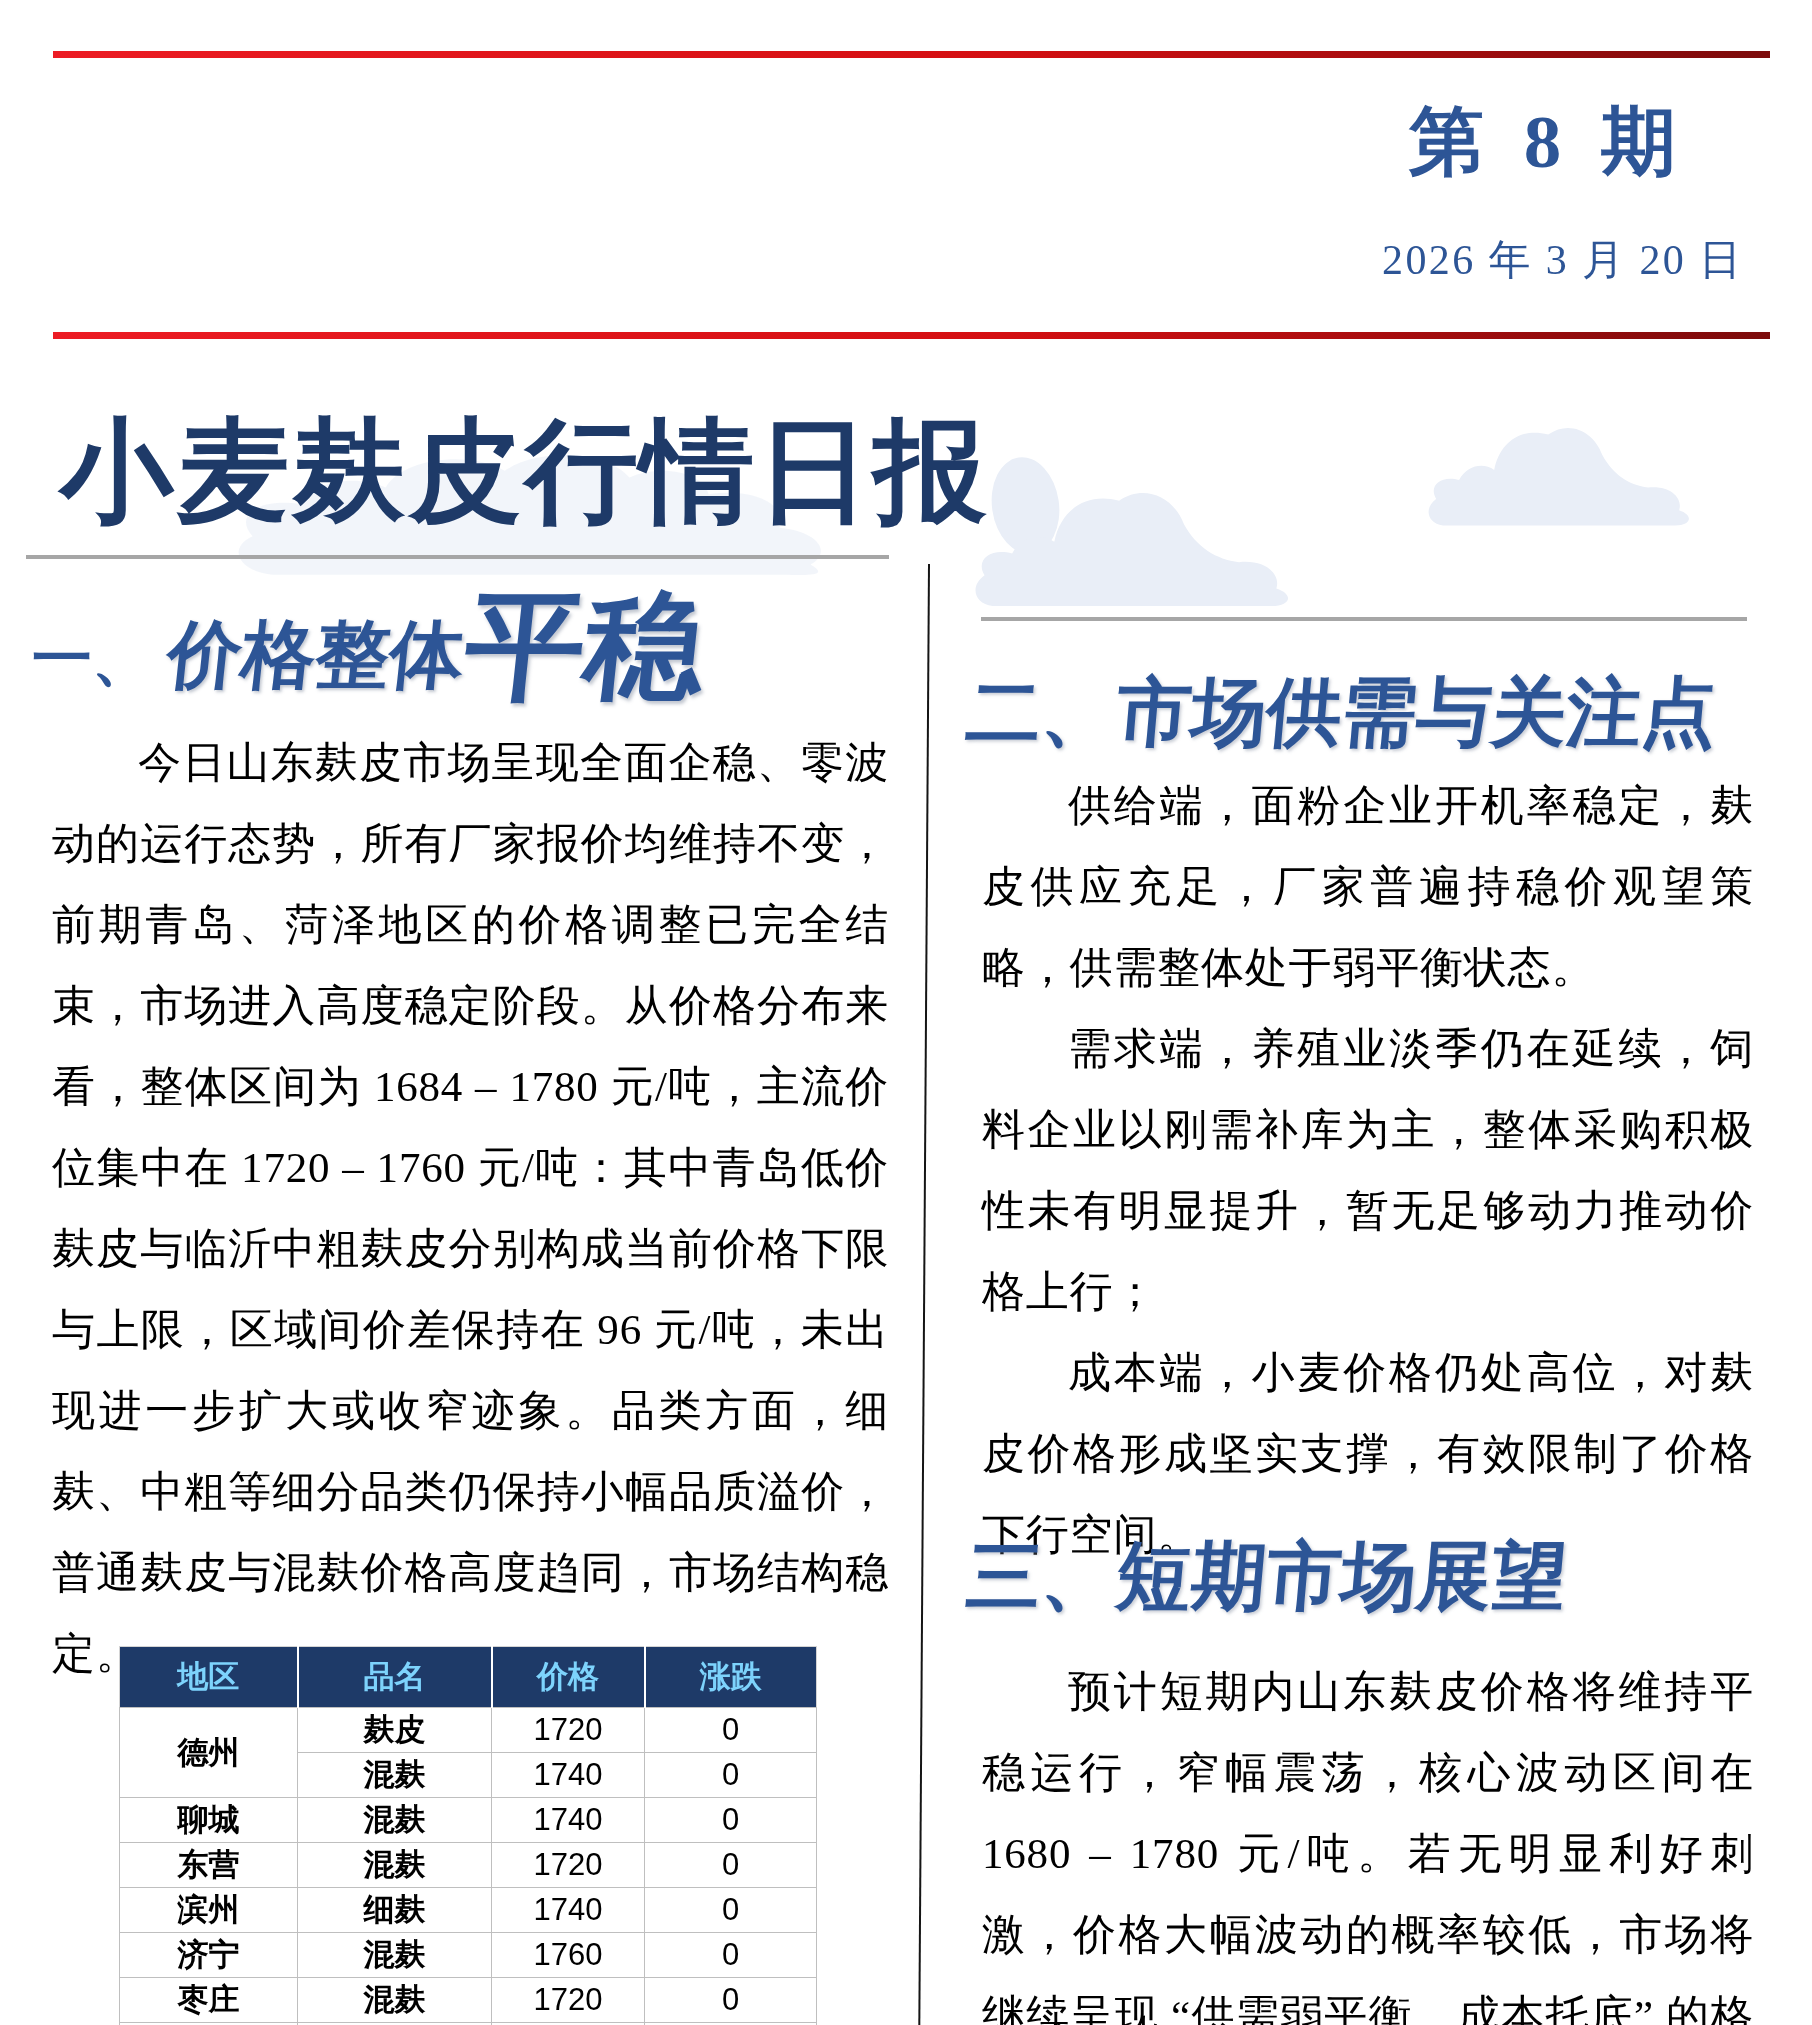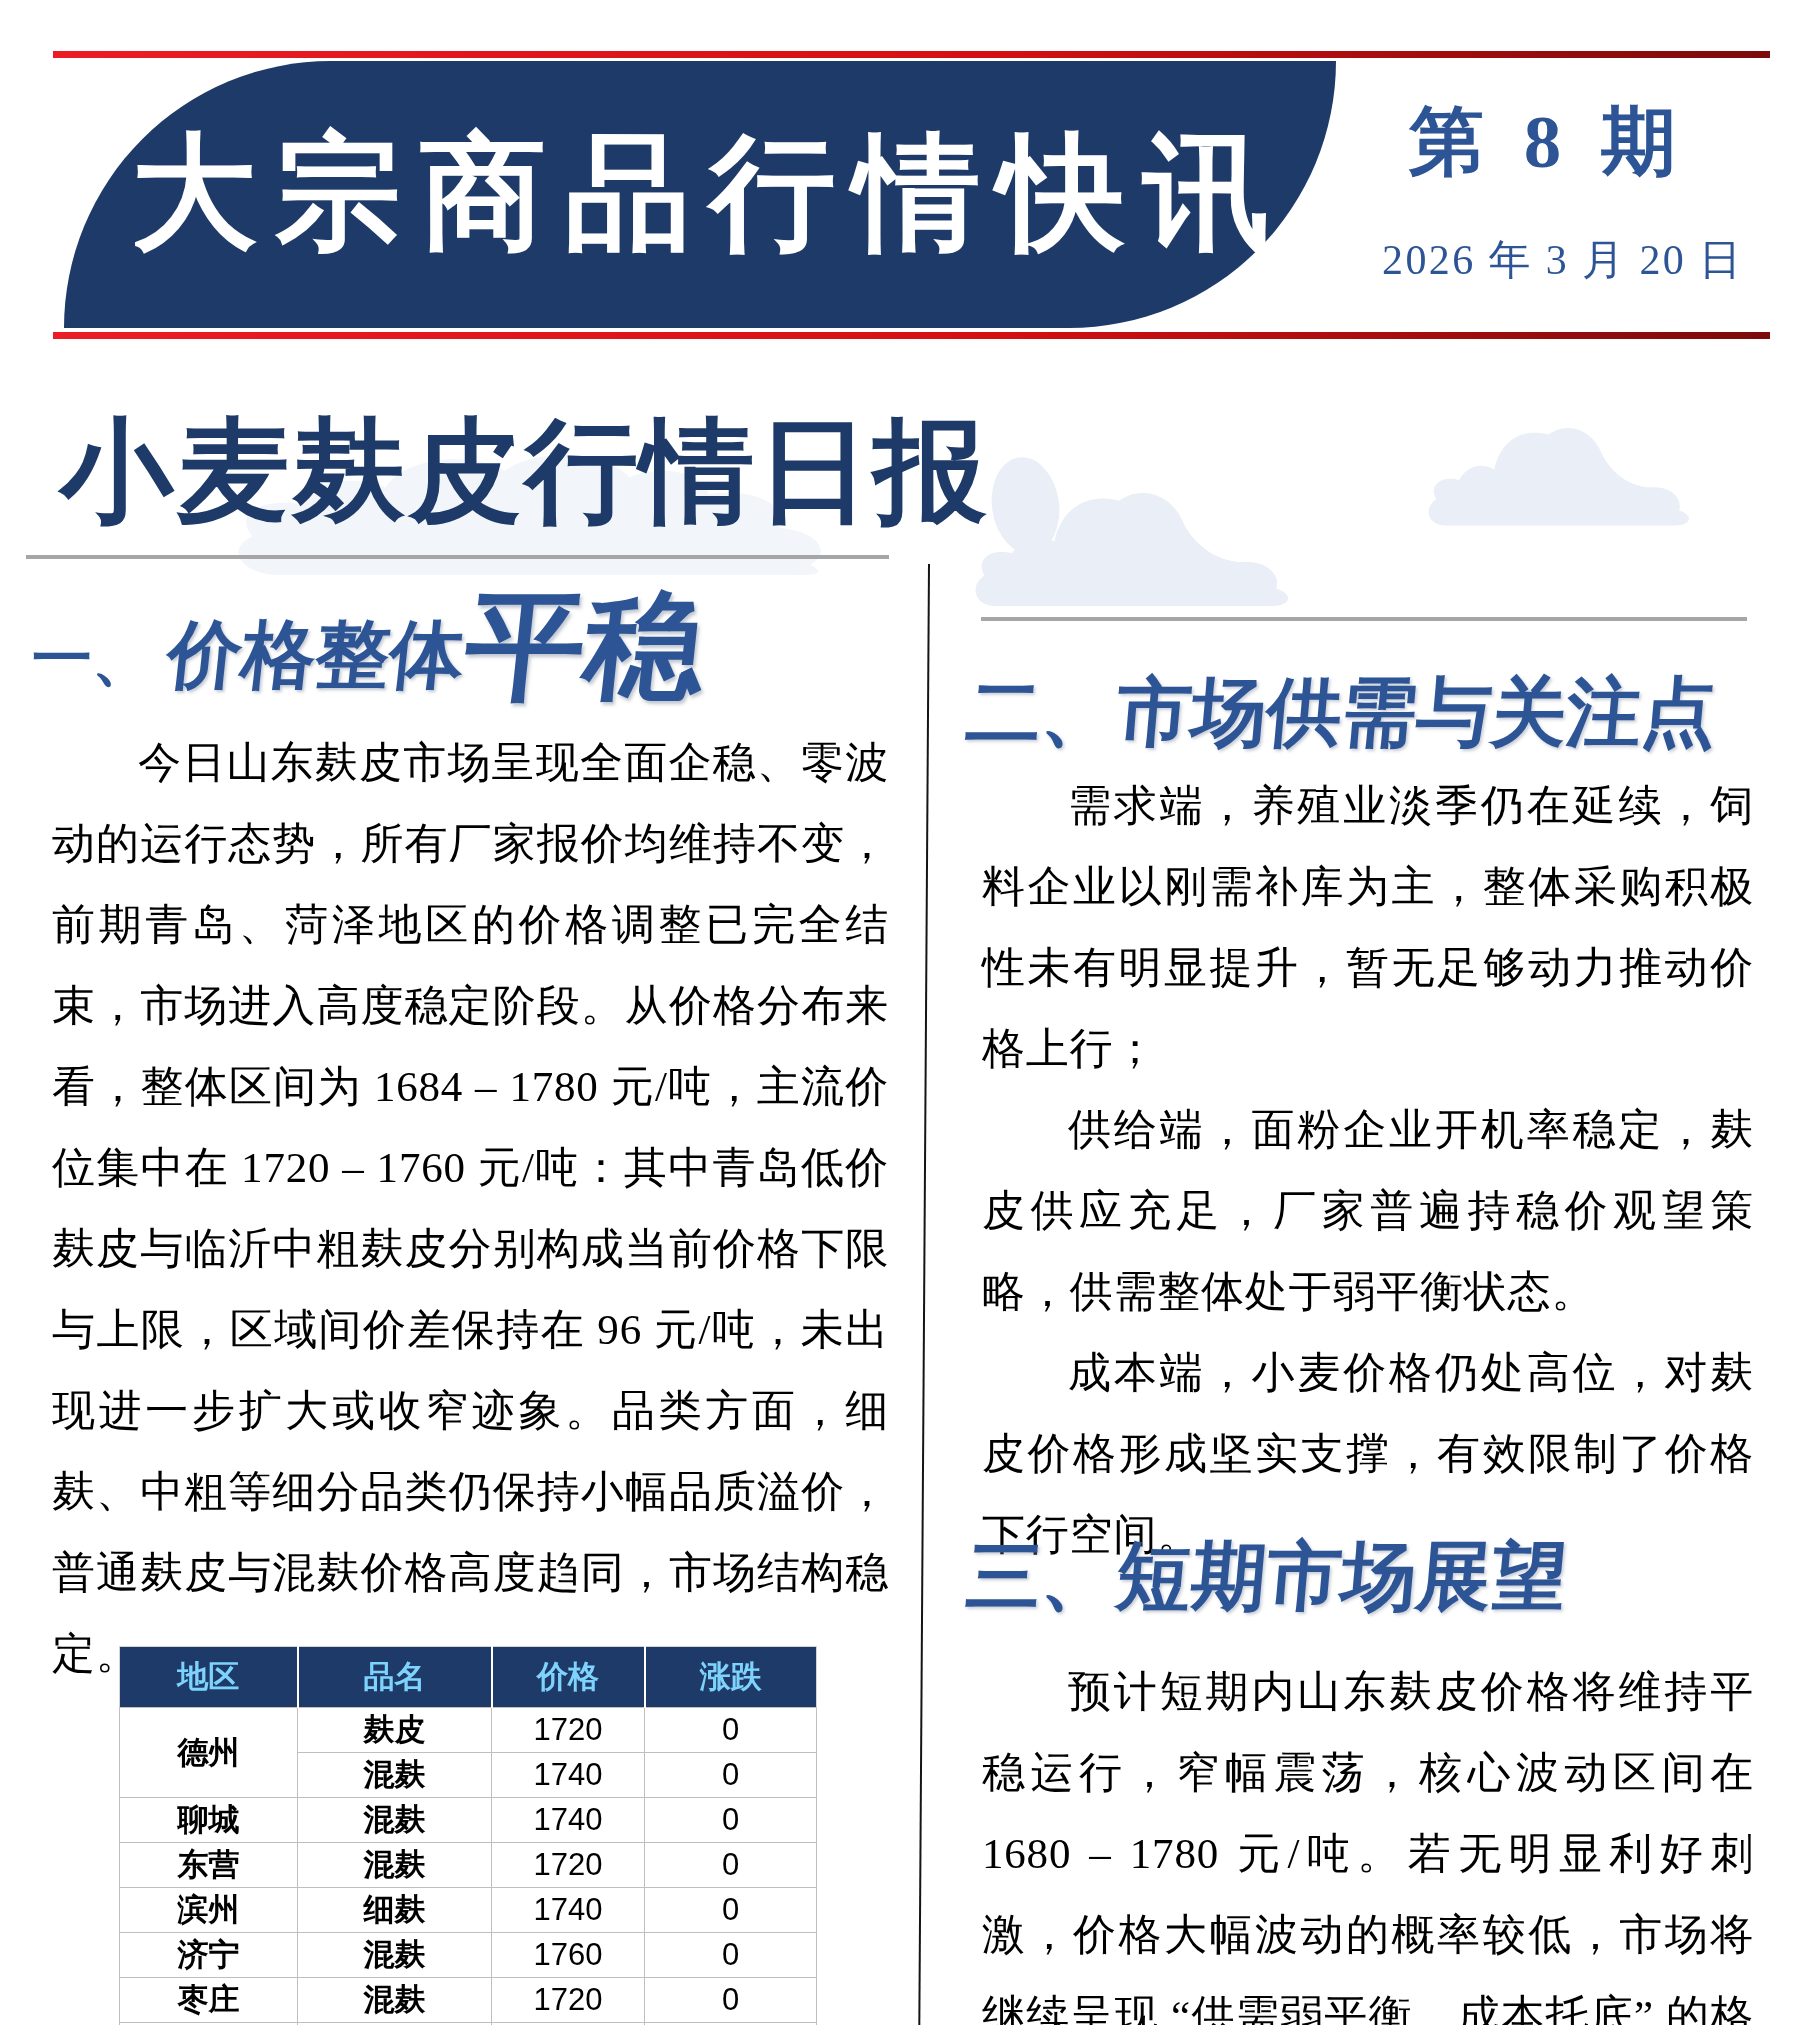--- a/index.html
+++ b/index.html
@@ -93,23 +93,20 @@
         <path fill="#E9EEF7" d="M14,78 C2,76 0,64 9,57 C3,46 13,38 26,42 C32,30 44,28 52,34 C56,12 72,0 92,6 C108,-6 126,4 132,22 C140,38 152,46 166,48 C182,46 192,56 189,66 C200,70 198,78 186,78 Z"></path>
       </svg>
   </div>
   <div class="cloud" style="left:1424px;top:427px;width:324px;height:101px;">
     <svg viewBox="0 0 240 80" preserveAspectRatio="none">
         <path fill="#E9EEF7" d="M14,78 C2,76 0,64 9,57 C3,46 13,38 26,42 C32,30 44,28 52,34 C56,12 72,0 92,6 C108,-6 126,4 132,22 C140,38 152,46 166,48 C182,46 192,56 189,66 C200,70 198,78 186,78 Z"></path>
       </svg>
   </div>
 
   <div class="red-rule top"></div>
-  <div class="banner">
-    <span class="banner-title">大宗商品行情快讯</span>
-  </div>
   <div class="issue">第 8 期</div>
   <div class="date">2026 年 3 月 20 日</div>
   <div class="red-rule bottom"></div>
 
   <h1 class="main-title">小麦麸皮行情日报</h1>
   <div class="title-underline"></div>
   <div class="col-divider"></div>
 
   <div class="sec1-heading">
     <span class="sec-num">一、</span>
@@ -180,22 +177,22 @@
           <td class="product-cell">混麸</td>
           <td class="price-cell">1720</td>
           <td class="change-cell">0</td>
         </tr>
       </tbody>
   </table>
 
   <div class="right-rule"></div>
   <h2 class="sec-heading sec2-h">二、市场供需与关注点</h2>
   <div class="p2-block" id="sec2-paragraphs">
+      <p class="body-text">供给端，面粉企业开机率稳定，麸皮供应充足，厂家普遍持稳价观望策略，供需整体处于弱平衡状态。</p>
       <p class="body-text">需求端，养殖业淡季仍在延续，饲料企业以刚需补库为主，整体采购积极性未有明显提升，暂无足够动力推动价格上行；</p>
-      <p class="body-text">供给端，面粉企业开机率稳定，麸皮供应充足，厂家普遍持稳价观望策略，供需整体处于弱平衡状态。</p>
       <p class="body-text">成本端，小麦价格仍处高位，对麸皮价格形成坚实支撑，有效限制了价格下行空间。</p>
     </div>
 
   <h2 class="sec-heading sec3-h">三、短期市场展望</h2>
   <p class="body-text p3">预计短期内山东麸皮价格将维持平稳运行，窄幅震荡，核心波动区间在 1680 – 1780 元/吨。若无明显利好刺激，价格大幅波动的概率较低，市场将继续呈现 “供需弱平衡、成本托底” 的格局。后续需重点关注养殖业补库节奏、面粉厂开机率及小麦收购价格变化，若后续需求逐步回暖，价格或迎来温和修复。</p>
 
 </div>
 
 
 </body></html>

